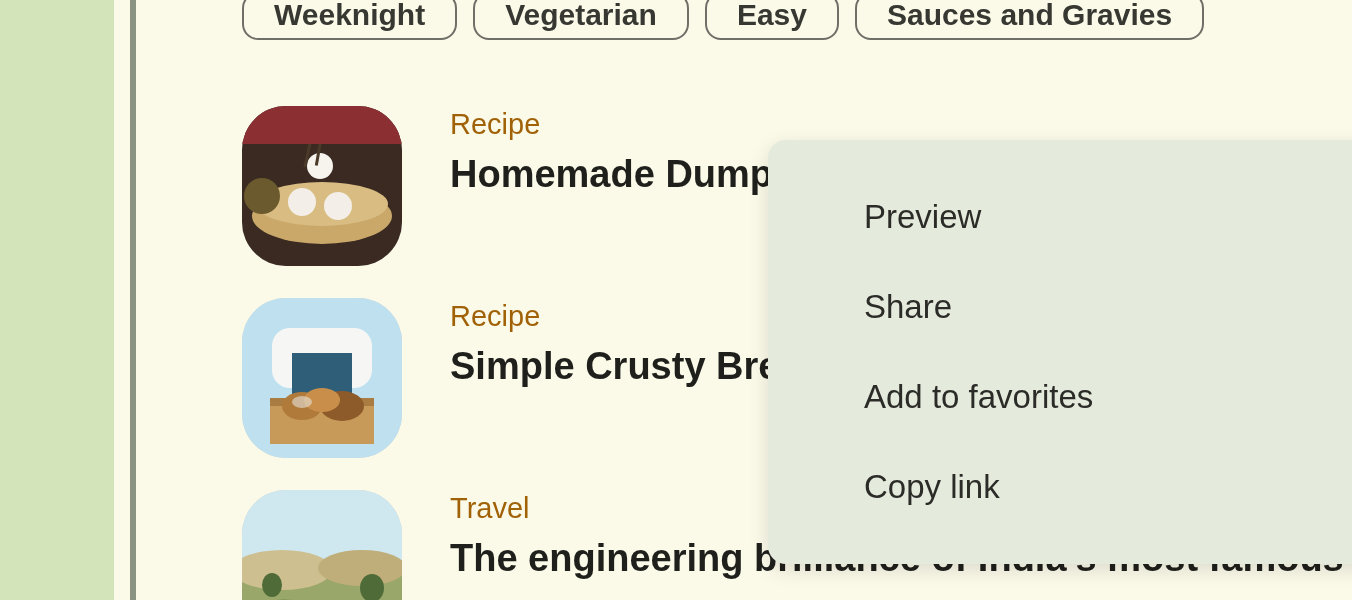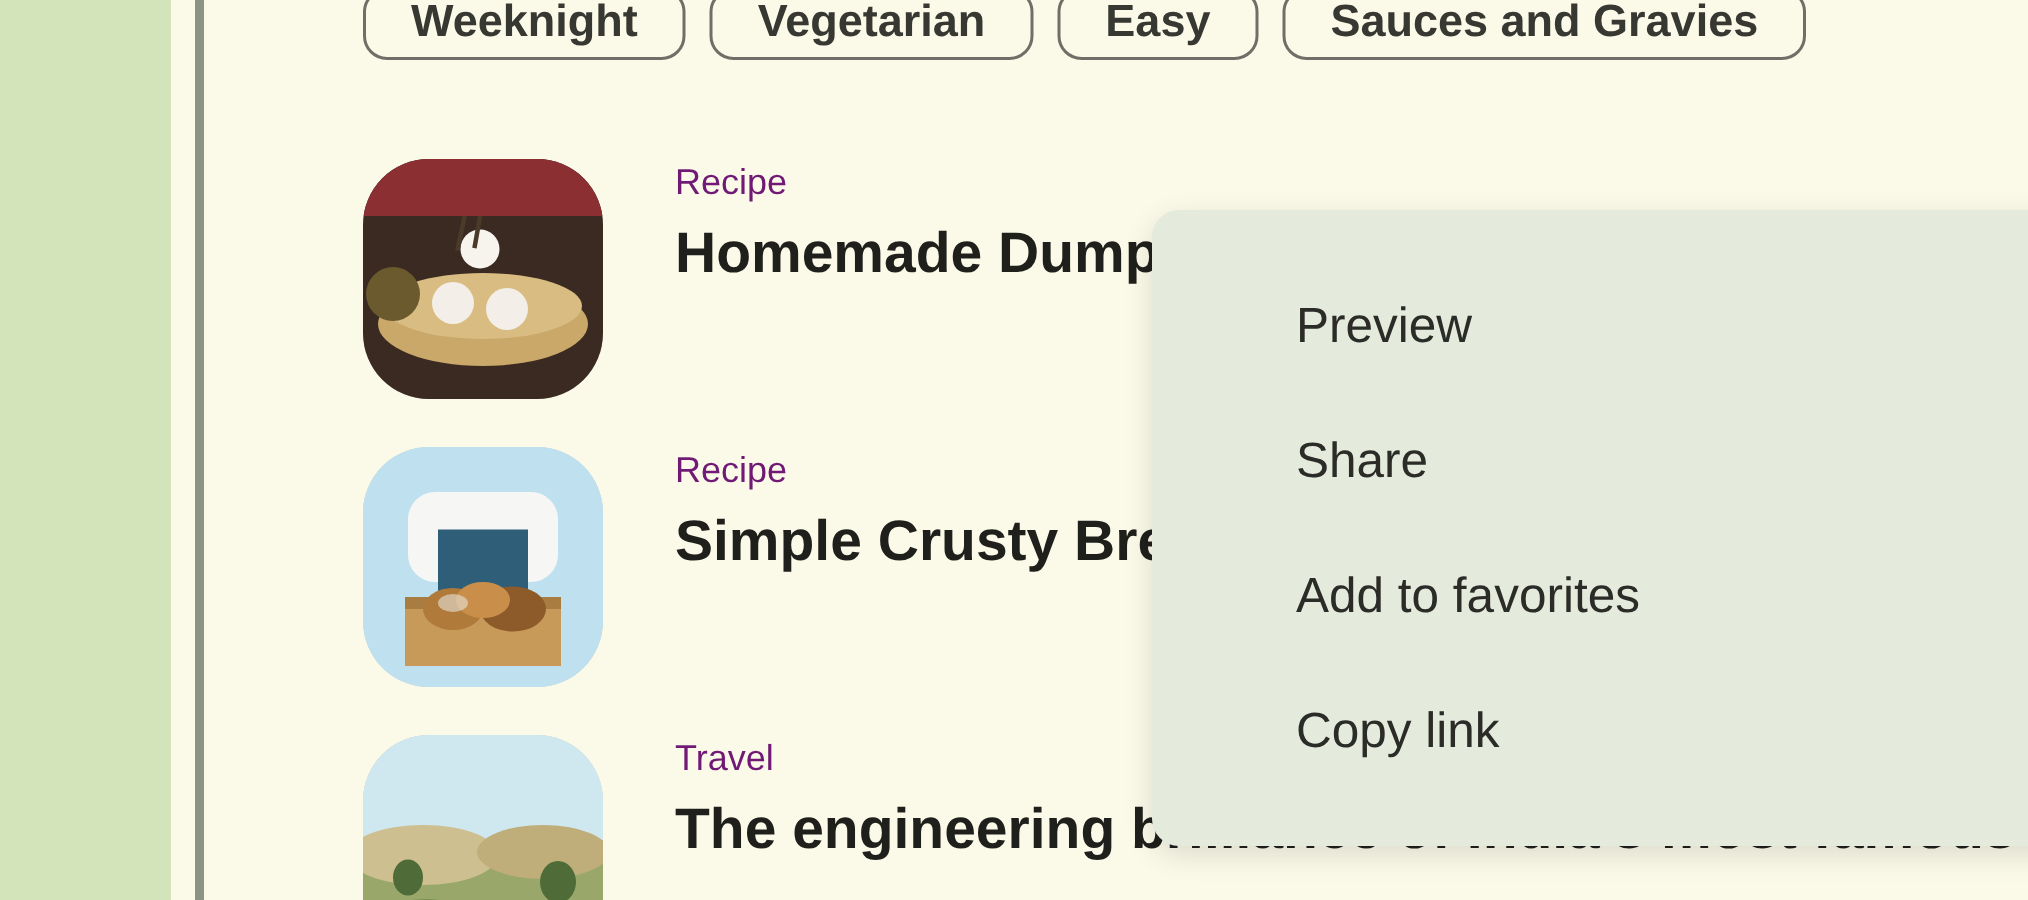--- a/index.html
+++ b/index.html
@@ -70,22 +70,22 @@
     width: 160px;
     height: 160px;
     border-radius: 44px;
     flex-shrink: 0;
     overflow: hidden;
     background: #ccc;
   }
   .thumb svg { width: 100%; height: 100%; display: block; }
   .row-text { padding-top: 2px; }
   .category {
-    font-size: 24px;
-    color: #701a75;
+    font-size: 29px;
+    color: #a16207;
     margin-bottom: 12px;
   }
   .title {
     font-size: 38px;
     font-weight: 700;
     color: #1f1f1b;
     white-space: nowrap;
   }
   .context-menu {
     position: absolute;

